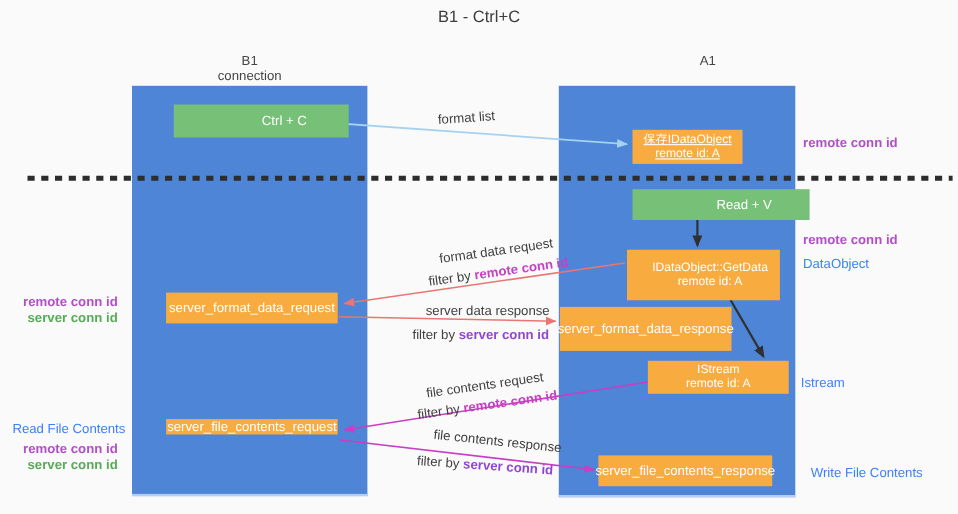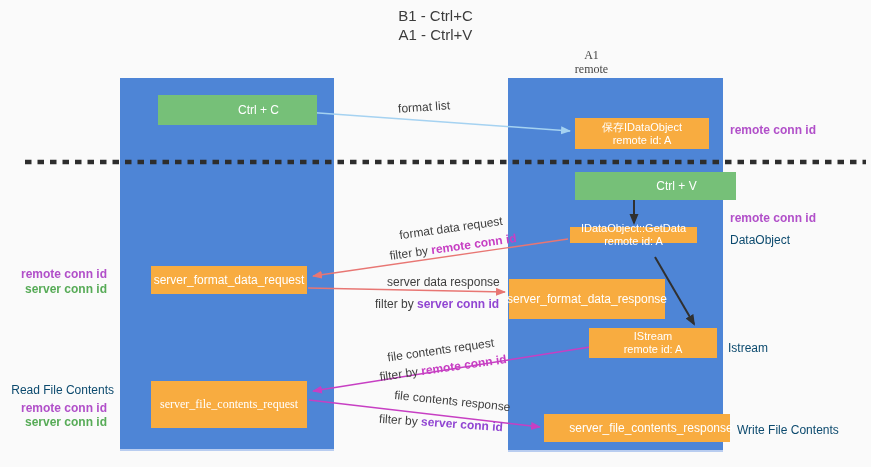--- a/index.html
+++ b/index.html
@@ -9,40 +9,42 @@
          font-size:15px;line-height:19px;color:#3c3c3c;}
   .lane-header{position:absolute;text-align:center;font-size:12px;line-height:14px;color:#454545;}
   .lane{position:absolute;background:#4e85d6;border-bottom:2px solid #b9cdf0;}
   svg.overlay{position:absolute;left:0;top:0;width:871px;height:467px;pointer-events:none;}
   .box{position:absolute;display:flex;flex-direction:column;align-items:center;justify-content:center;
        color:#ffffff;text-align:center;}
   .box.green{background:#76c078;font-size:12px;padding-left:42px;}
   .box.orange{background:#f8ac40;}
   .box.one-line{font-size:12px;}
   .box.two-line{font-size:11px;line-height:13px;}
-  .side-label{position:absolute;font-size:12px;color:#0c4a6e;white-space:nowrap;}
+  .side-label{position:absolute;font-size:12px;color:#3b82f6;white-space:nowrap;}
   .side-label.purple{color:#b14fc9;font-weight:700;}
   .side-label.green{color:#57ab57;font-weight:700;}
   .arrow-label{position:absolute;font-size:12px;color:#3f3f3f;white-space:nowrap;transform-origin:center;}
   .magenta-bold{color:#c73fc3;font-weight:700;}
   .violet-bold{color:#9146d2;font-weight:700;}
 </style>
 </head>
 <body>
 
 <div class="canvas">
 
   <div class="title">
     <div>B1 - Ctrl+C</div>
-    <div>A1 - Ctrl+V</div>
   </div>
 
-  <div class="lane-header" style="left:484px;top:48px;width:215px;font-family:Liberation Serif, serif;">
+  <div class="lane-header" style="left:120px;top:48px;width:214px;">
+    <div>B1</div>
+    <div>connection</div>
+  </div>
+  <div class="lane-header" style="left:536px;top:48px;width:215px;">
     <div>A1</div>
-    <div>remote</div>
   </div>
 
   <div class="lane" style="left:120px;top:78px;width:214px;height:371px;"></div>
   <div class="lane" style="left:508px;top:78px;width:215px;height:372px;"></div>
 
   <svg class="overlay" viewBox="0 0 871 467">
     <defs>
       <marker id="ah-blue" markerUnits="userSpaceOnUse" markerWidth="11" markerHeight="10" refX="9" refY="4" orient="auto">
           <path d="M0,0 L10,4 L0,8 z" fill="#a5d2f1"></path>
         </marker>
@@ -62,45 +64,45 @@
     <line x1="655" y1="257" x2="694" y2="324" stroke="#303030" stroke-width="2" marker-end="url(#ah-black)"></line>
     <line x1="568" y1="239" x2="313" y2="276" stroke="#e87673" stroke-width="1.4" marker-end="url(#ah-red)"></line>
     <line x1="308" y1="288" x2="505" y2="292" stroke="#e87673" stroke-width="1.4" marker-end="url(#ah-red)"></line>
     <line x1="590" y1="347" x2="313" y2="391" stroke="#c73fc3" stroke-width="1.4" marker-end="url(#ah-magenta)"></line>
     <line x1="309" y1="400" x2="540" y2="427" stroke="#c73fc3" stroke-width="1.4" marker-end="url(#ah-magenta)"></line>
   </svg>
 
   <div class="box green" style="left:158px;top:95px;width:117px;height:30px;">
     <span>Ctrl + C</span>
   </div>
-  <div class="box orange two-line" style="left:575px;top:118px;width:134px;height:31px;">
+  <div class="box orange two-line" style="left:575px;top:118px;width:100px;height:31px;text-decoration:underline;">
     <span>保存IDataObject</span>
     <span>remote id: A</span>
   </div>
   <div class="box green" style="left:575px;top:172px;width:119px;height:28px;">
-    <span>Ctrl + V</span>
+    <span>Read + V</span>
   </div>
-  <div class="box orange two-line" style="left:570px;top:227px;width:127px;height:16px;">
+  <div class="box orange two-line" style="left:570px;top:227px;width:127px;height:46px;padding-left:12px;">
     <span>IDataObject::GetData</span>
     <span>remote id: A</span>
   </div>
   <div class="box orange one-line" style="left:151px;top:266px;width:156px;height:28px;">
     <span>server_format_data_request</span>
   </div>
   <div class="box orange one-line" style="left:509px;top:279px;width:156px;height:40px;">
     <span>server_format_data_response</span>
   </div>
   <div class="box orange two-line" style="left:589px;top:328px;width:128px;height:30px;">
     <span>IStream</span>
     <span>remote id: A</span>
   </div>
-  <div class="box orange one-line" style="left:151px;top:381px;width:156px;height:47px;font-family:Liberation Serif, serif;">
+  <div class="box orange one-line" style="left:151px;top:381px;width:156px;height:14px;">
     <span>server_file_contents_request</span>
   </div>
-  <div class="box orange one-line" style="left:544px;top:414px;width:158px;height:28px;padding-left:28px;">
+  <div class="box orange one-line" style="left:544px;top:414px;width:158px;height:28px;">
     <span>server_file_contents_response</span>
   </div>
 
   <div class="side-label purple" style="left:730px;top:123px;">remote conn id</div>
   <div class="side-label purple" style="left:730px;top:211px;">remote conn id</div>
   <div class="side-label" style="left:730px;top:233px;">DataObject</div>
   <div class="side-label" style="left:728px;top:341px;">Istream</div>
   <div class="side-label" style="left:737px;top:423px;">Write File Contents</div>
 
   <div class="side-label purple" style="right:764px;top:267px;">remote conn id</div>

